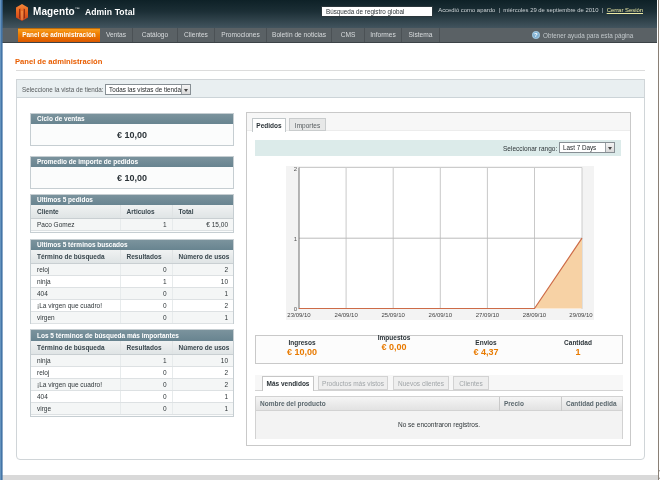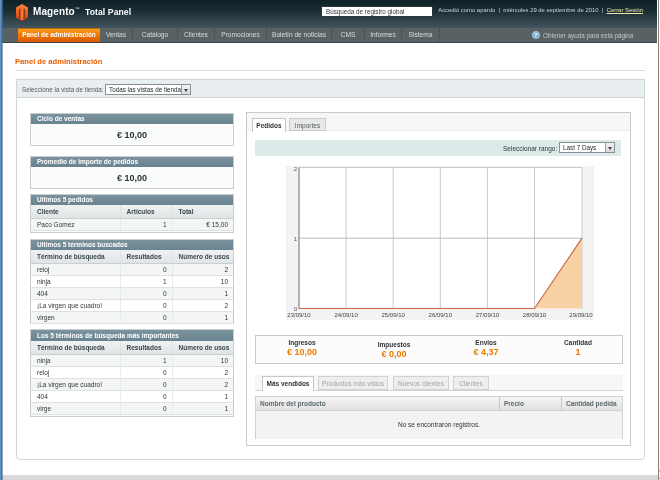--- a/index.html
+++ b/index.html
@@ -89,21 +89,21 @@
         <stop offset="0" stop-color="#f4883b"></stop>
             <stop offset="0.45" stop-color="#e8641f"></stop>
             <stop offset="1" stop-color="#c8401c"></stop>
       </linearGradient>
         </defs>
       <path d="M12 0 L24 7 V27 L12 34 L0 27 V7 Z" fill="url(#lg)"></path>
       <path d="M6.1 10.7 L8.6 9.2 V29.5 L6.1 28 Z" fill="#8e2f14"></path>
       <path d="M15.4 9.2 L17.9 10.7 V28 L15.4 29.5 Z" fill="#8e2f14"></path>
       <path d="M9.8 14.5 L12 13.2 L14.2 14.5 V31 L12 32.3 L9.8 31 Z" fill="#f6a055" opacity="0.55"></path>
     </svg>
-    <div class="abs" id="logotxt">Magento<span style="font-size:5px;vertical-align:top;color:#cfd4d6">™</span><span class="ap">Total Panel</span></div>
+    <div class="abs" id="logotxt">Magento<span style="font-size:5px;vertical-align:top;color:#cfd4d6">™</span><span class="ap">Admin Total</span></div>
     <div class="abs" id="searchbox">Búsqueda de registro global</div>
     <div class="abs" id="hdrright">Accedió como apardo &nbsp;|&nbsp; miércoles 29 de septiembre de 2010 &nbsp;|&nbsp; <a>Cerrar Sesión</a></div>
   </div>
 
   <div class="abs" id="navbar"></div>
   <div class="tab active" style="left:18px;width:82px;top:28px">Panel de administración</div>
   <div class="tab" style="left:100px;width:33px;top:28px">Ventas</div>
   <div class="tab" style="left:133px;width:45px;top:28px">Catálogo</div>
   <div class="tab" style="left:178px;width:37px;top:28px">Clientes</div>
   <div class="tab" style="left:215px;width:52px;top:28px">Promociones</div>
@@ -292,21 +292,21 @@
         <text x="295" y="151">29/09/10</text>
       </g>
     </svg>
   </div>
 
   <div class="abs" id="stats"></div>
   <div class="stat" style="left:256px;top:339px">
       <div class="lb">Ingresos</div>
       <div class="vl">€ 10,00</div>
     </div>
-  <div class="stat" style="left:348px;top:341px">
+  <div class="stat" style="left:348px;top:334px">
       <div class="lb">Impuestos</div>
       <div class="vl">€ 0,00</div>
     </div>
   <div class="stat" style="left:440px;top:339px">
       <div class="lb">Envios</div>
       <div class="vl">€ 4,37</div>
     </div>
   <div class="stat" style="left:532px;top:339px">
       <div class="lb">Cantidad</div>
       <div class="vl">1</div>

